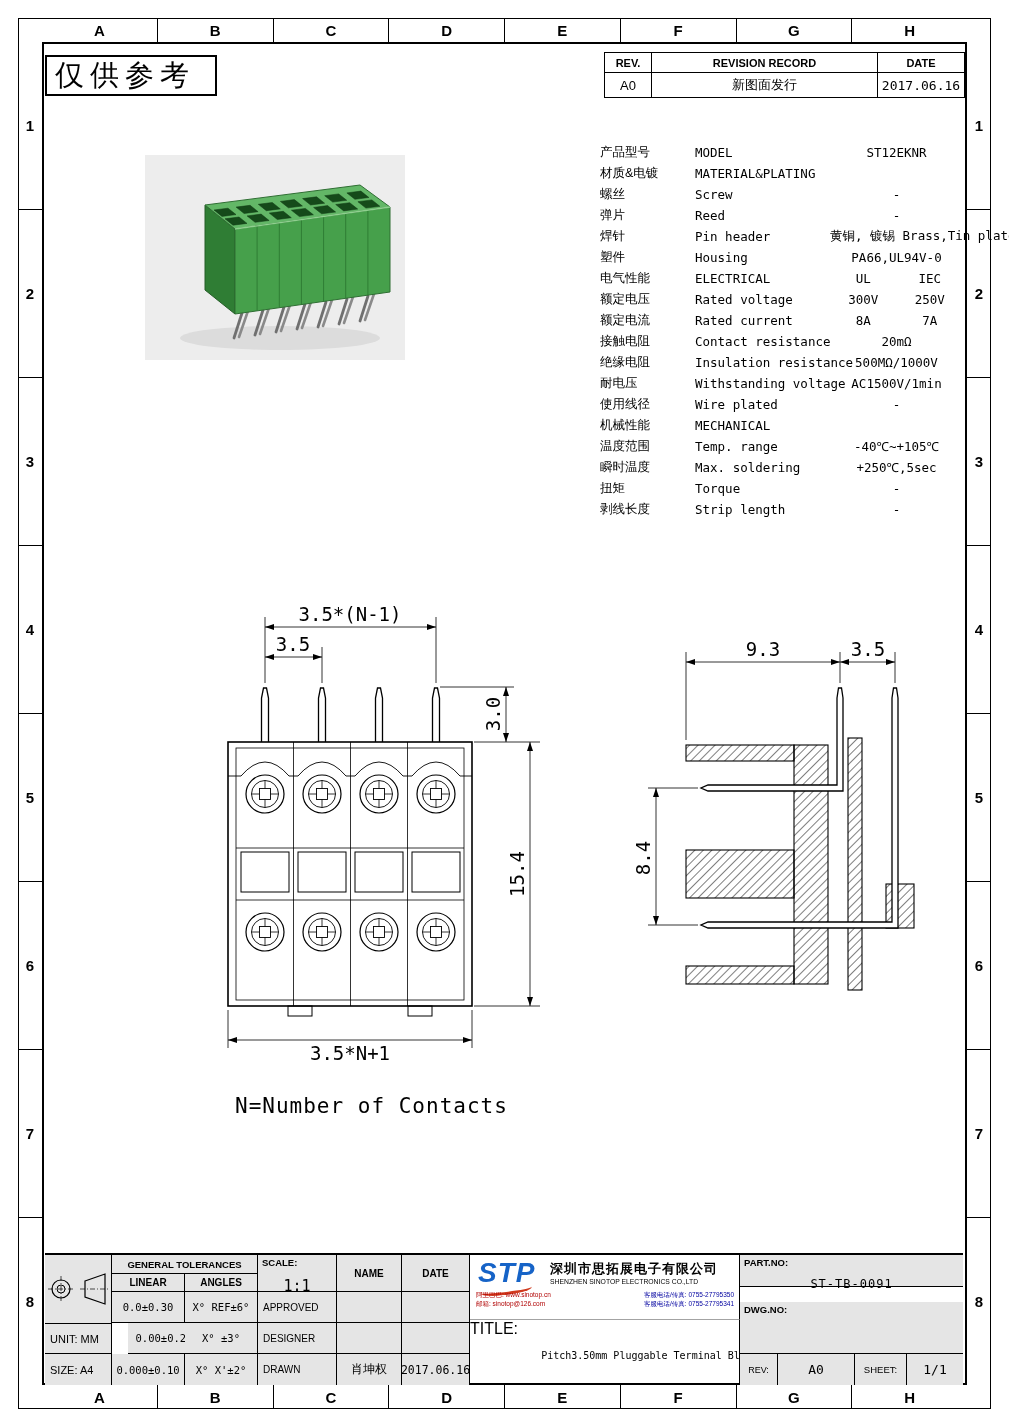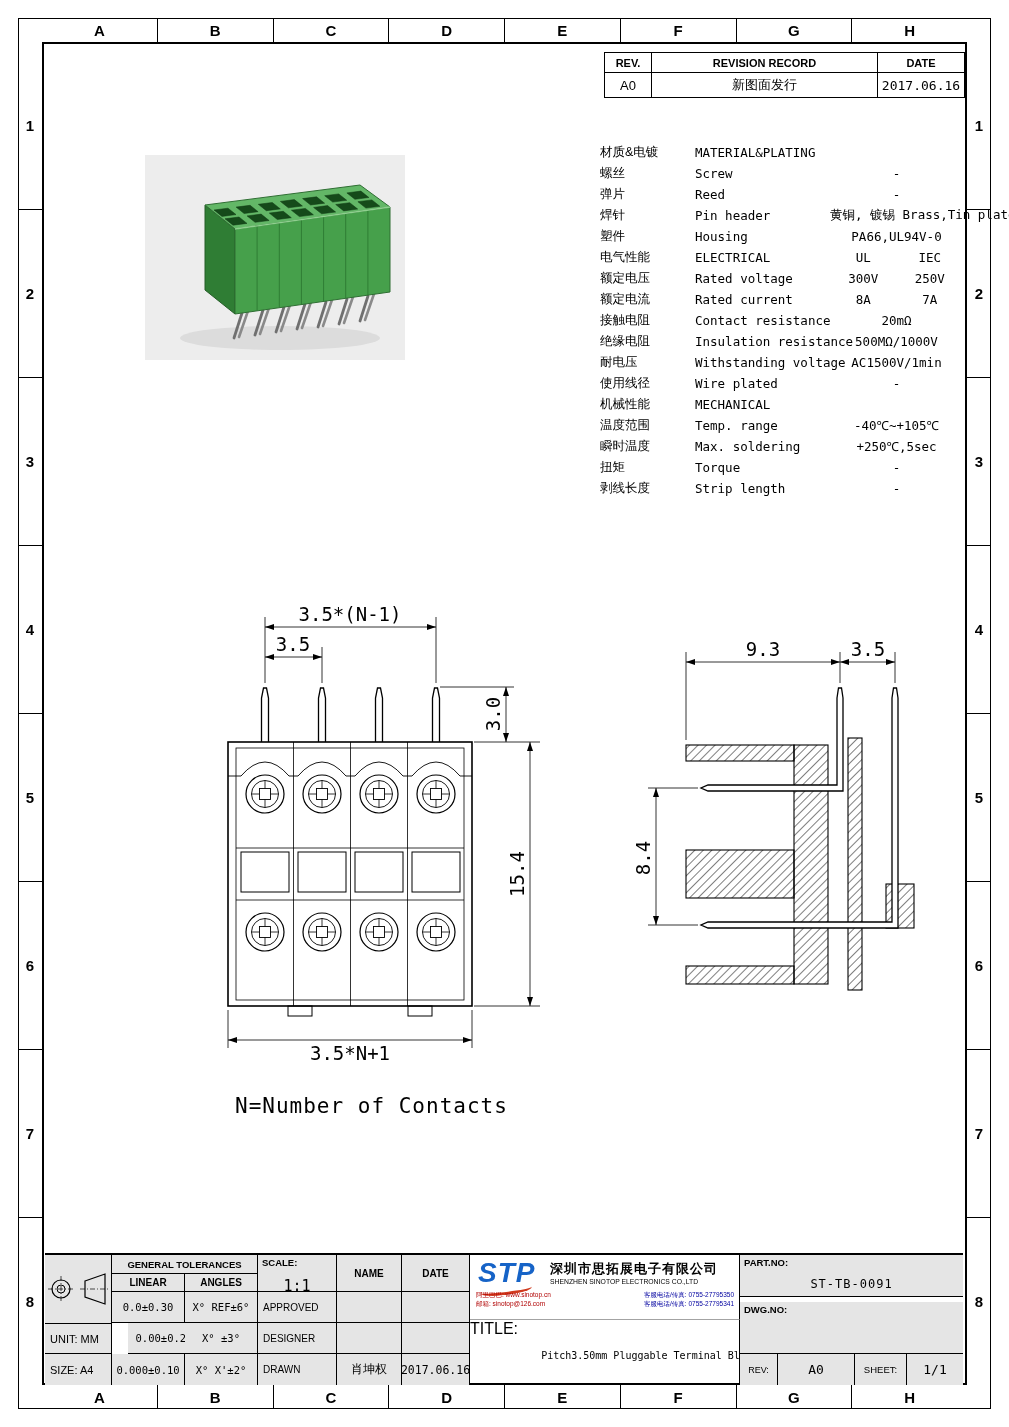--- a/index.html
+++ b/index.html
@@ -181,20 +181,21 @@
         <span>6</span>
       </div>
       <div class="cell">
         <span>7</span>
       </div>
       <div class="cell">
         <span>8</span>
       </div>
   </div>
 
+  <div class="watermark">仅供参考</div>
 
   <div class="rev-table">
     <div class="rev-row hdr">
       <div class="c1">REV.</div>
       <div class="c2">REVISION RECORD</div>
       <div class="c3">DATE</div>
     </div>
     <div class="rev-row data">
       <div class="c1">A0</div>
       <div class="c2">新图面发行</div>
@@ -252,20 +253,27 @@
           <path d="M146.4,55.2 l14,-1.8 l8,6.4 l-14,1.8 z"></path>
         <path d="M168.6,52.4 l14,-1.8 l8,6.4 l-14,1.8 z"></path>
           <path d="M190.7,49.5 l14,-1.8 l8,6.4 l-14,1.8 z"></path>
         <path d="M212.9,46.7 l14,-1.8 l8,6.4 l-14,1.8 z"></path>
       </g>
       <line x1="90" y1="74" x2="245" y2="52" stroke="#8fd08f" stroke-width="1.3"></line>
     </svg>
   </div>
 
   <div class="spec">
+    <div class="spec-row">
+        <span class="sc">产品型号</span>
+        <span class="se">MODEL</span>
+        <span class="vzone">
+          <span class="sv">ST12EKNR</span>
+        </span>
+      </div>
       <div class="spec-row">
         <span class="sc">材质&amp;电镀</span>
         <span class="se">MATERIAL&amp;PLATING</span>
         <span class="vzone"></span>
       </div>
       <div class="spec-row">
         <span class="sc">螺丝</span>
         <span class="se">Screw</span>
         <span class="vzone">
           <span class="sv">-</span>
@@ -527,21 +535,21 @@
           <span class="blu">客服电话/传真: 0755-27795341</span>
         </div>
       </div>
     </div>
 
     <div class="titlecell">
       <span class="toplabel">TITLE:</span>
       <span class="title-val">Pitch3.50mm Pluggable Terminal Blocks</span>
     </div>
 
-    <div class="tb nbr" style="left:695px;top:0;width:223px;height:42px">
+    <div class="tb nbr" style="left:695px;top:0;width:223px;height:32px">
       <span class="toplabel">PART.NO:</span>
       <span class="pn-val">ST-TB-0091</span>
     </div>
     <div class="tb nbr" style="left:695px;top:47px;width:223px;height:52px">
       <span class="toplabel">DWG.NO:</span>
     </div>
     <div class="tb nbb" style="left:695px;top:99px;width:38px;height:31px;font-size:9px">REV:</div>
     <div class="tb nbb mono" style="left:733px;top:99px;width:77px;height:31px;font-size:13px">A0</div>
     <div class="tb nbb" style="left:810px;top:99px;width:52px;height:31px;font-size:9.5px">SHEET:</div>
     <div class="tb nbb nbr mono" style="left:862px;top:99px;width:56px;height:31px;font-size:13px">1/1</div>

